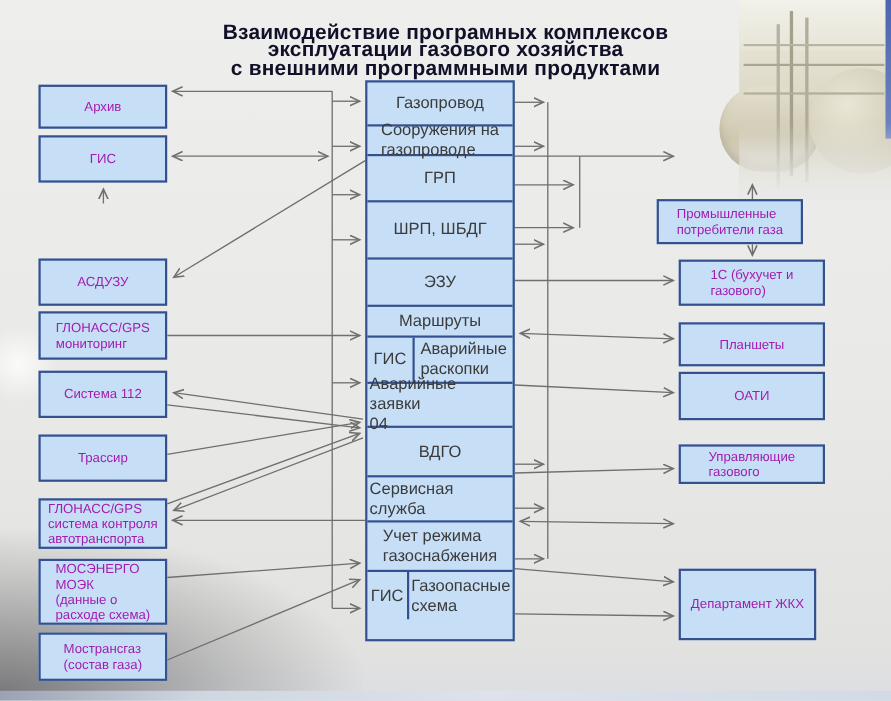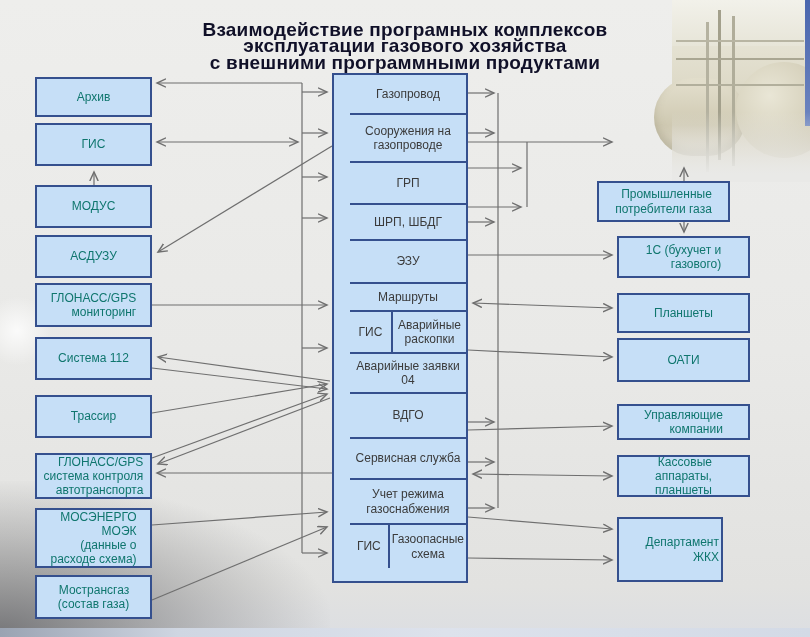--- a/index.html
+++ b/index.html
@@ -25,26 +25,26 @@
   .soft-blob{position:absolute;left:-18px;top:296px;width:70px;height:70px;border-radius:50%;
     background:radial-gradient(circle,rgba(255,255,255,.8),rgba(255,255,255,0) 70%);}
   .bottom-strip{position:absolute;left:0;bottom:0;width:100%;height:9px;
     background:linear-gradient(90deg,#9aa3b2 0%,#cfd6e2 22%,#dde2ec 55%,#d3dae6 100%);}
 
   .title{position:absolute;left:80px;top:9px;width:650px;text-align:center;
     font-size:19px;font-weight:bold;line-height:0.88;letter-spacing:.2px;color:#101028;}
   .title span{display:block;}
 
   .box{position:absolute;box-sizing:border-box;background:#c6dff7;border:2px solid #35508e;
-    display:flex;align-items:center;justify-content:center;text-align:right;
-    font-size:12px;line-height:1.18;color:#0f766e;white-space:pre-line;padding:1px 2px;}
+    display:flex;align-items:center;justify-content:center;text-align:left;
+    font-size:12px;line-height:1.18;color:#a21caf;white-space:pre-line;padding:1px 2px;}
   .stack{position:absolute;left:332px;top:73px;width:136px;height:510px;box-sizing:border-box;
     border:2px solid #35508e;background:#c6dff7;display:flex;flex-direction:column;}
   .row{box-sizing:border-box;border-bottom:2px solid #35508e;display:flex;align-items:center;justify-content:center;
-    text-align:center;font-size:12px;line-height:1.18;color:#3b3b3b;white-space:pre-line;padding:1px 2px;margin-left:16px;}
+    text-align:left;font-size:15px;line-height:1.18;color:#3b3b3b;white-space:pre-line;padding:1px 2px;}
   .row:last-child{border-bottom:none;}
   .row.split{padding:0;align-items:stretch;}
   .row.split .cell-l{box-sizing:border-box;width:43px;border-right:2px solid #35508e;
     display:flex;align-items:center;justify-content:center;}
   .row.split .cell-r{flex:1;display:flex;align-items:center;justify-content:center;white-space:pre-line;padding:1px 2px;}
 
   svg.wires{position:absolute;left:0;top:0;width:810px;height:637px;pointer-events:none;}
   svg.wires line{stroke:#6f6f6f;stroke-width:1.2;}
 </style>
 </head>
@@ -116,42 +116,41 @@
     <line x1="473" y1="474" x2="612" y2="476" marker-start="url(#ah)" marker-end="url(#ah)"></line>
     <line x1="468" y1="508" x2="494" y2="508" marker-end="url(#ah)"></line>
     <line x1="468" y1="517" x2="612" y2="529" marker-end="url(#ah)"></line>
     <line x1="468" y1="558" x2="612" y2="560" marker-end="url(#ah)"></line>
     <line x1="684" y1="181" x2="684" y2="168" marker-end="url(#ah)"></line>
     <line x1="684" y1="222" x2="684" y2="232" marker-end="url(#ah)"></line>
   </svg>
 
   <div class="box" style="left:35px;top:77px;width:117px;height:40px">Архив</div>
   <div class="box" style="left:35px;top:123px;width:117px;height:43px">ГИС</div>
-  <div class="box" style="left:35px;top:185px;width:117px;height:43px">МОДУС</div>
   <div class="box" style="left:35px;top:235px;width:117px;height:43px">АСДУЗУ</div>
   <div class="box" style="left:35px;top:283px;width:117px;height:44px">ГЛОНАСС/GPS
 мониторинг</div>
   <div class="box" style="left:35px;top:337px;width:117px;height:43px">Система 112</div>
   <div class="box" style="left:35px;top:395px;width:117px;height:43px">Трассир</div>
   <div class="box" style="left:35px;top:453px;width:117px;height:46px">ГЛОНАСС/GPS
 система контроля
 автотранспорта</div>
   <div class="box" style="left:35px;top:508px;width:117px;height:60px">МОСЭНЕРГО
 МОЭК
 (данные о
 расходе схема)</div>
   <div class="box" style="left:35px;top:575px;width:117px;height:44px">Мострансгаз
 (состав газа)</div>
 
   <div class="stack">
     <div class="row" style="height:40px">Газопровод</div>
-    <div class="row" style="height:48px">Сооружения на
+    <div class="row" style="height:27px">Сооружения на
 газопроводе</div>
     <div class="row" style="height:42px">ГРП</div>
-    <div class="row" style="height:36px">ШРП, ШБДГ</div>
+    <div class="row" style="height:52px">ШРП, ШБДГ</div>
     <div class="row" style="height:43px">ЭЗУ</div>
     <div class="row" style="height:28px">Маршруты</div>
     <div class="row split" style="height:42px">
       <div class="cell-l">ГИС</div>
       <div class="cell-r">Аварийные
 раскопки</div>
     </div>
     <div class="row" style="height:40px">Аварийные заявки
 04</div>
     <div class="row" style="height:45px">ВДГО</div>
@@ -165,19 +164,16 @@
     </div>
   </div>
 
   <div class="box" style="left:597px;top:181px;width:133px;height:41px">Промышленные
 потребители газа</div>
   <div class="box" style="left:617px;top:236px;width:133px;height:42px">1С (бухучет и
 газового)</div>
   <div class="box" style="left:617px;top:293px;width:133px;height:40px">Планшеты</div>
   <div class="box" style="left:617px;top:338px;width:133px;height:44px">ОАТИ</div>
   <div class="box" style="left:617px;top:404px;width:133px;height:36px">Управляющие
-компании</div>
-  <div class="box" style="left:617px;top:455px;width:133px;height:42px">Кассовые
-аппараты,
-планшеты</div>
-  <div class="box" style="left:617px;top:517px;width:106px;height:65px">Департамент ЖКХ</div>
+газового</div>
+  <div class="box" style="left:617px;top:517px;width:125px;height:65px">Департамент ЖКХ</div>
 
 </div>
 
 </body></html>

